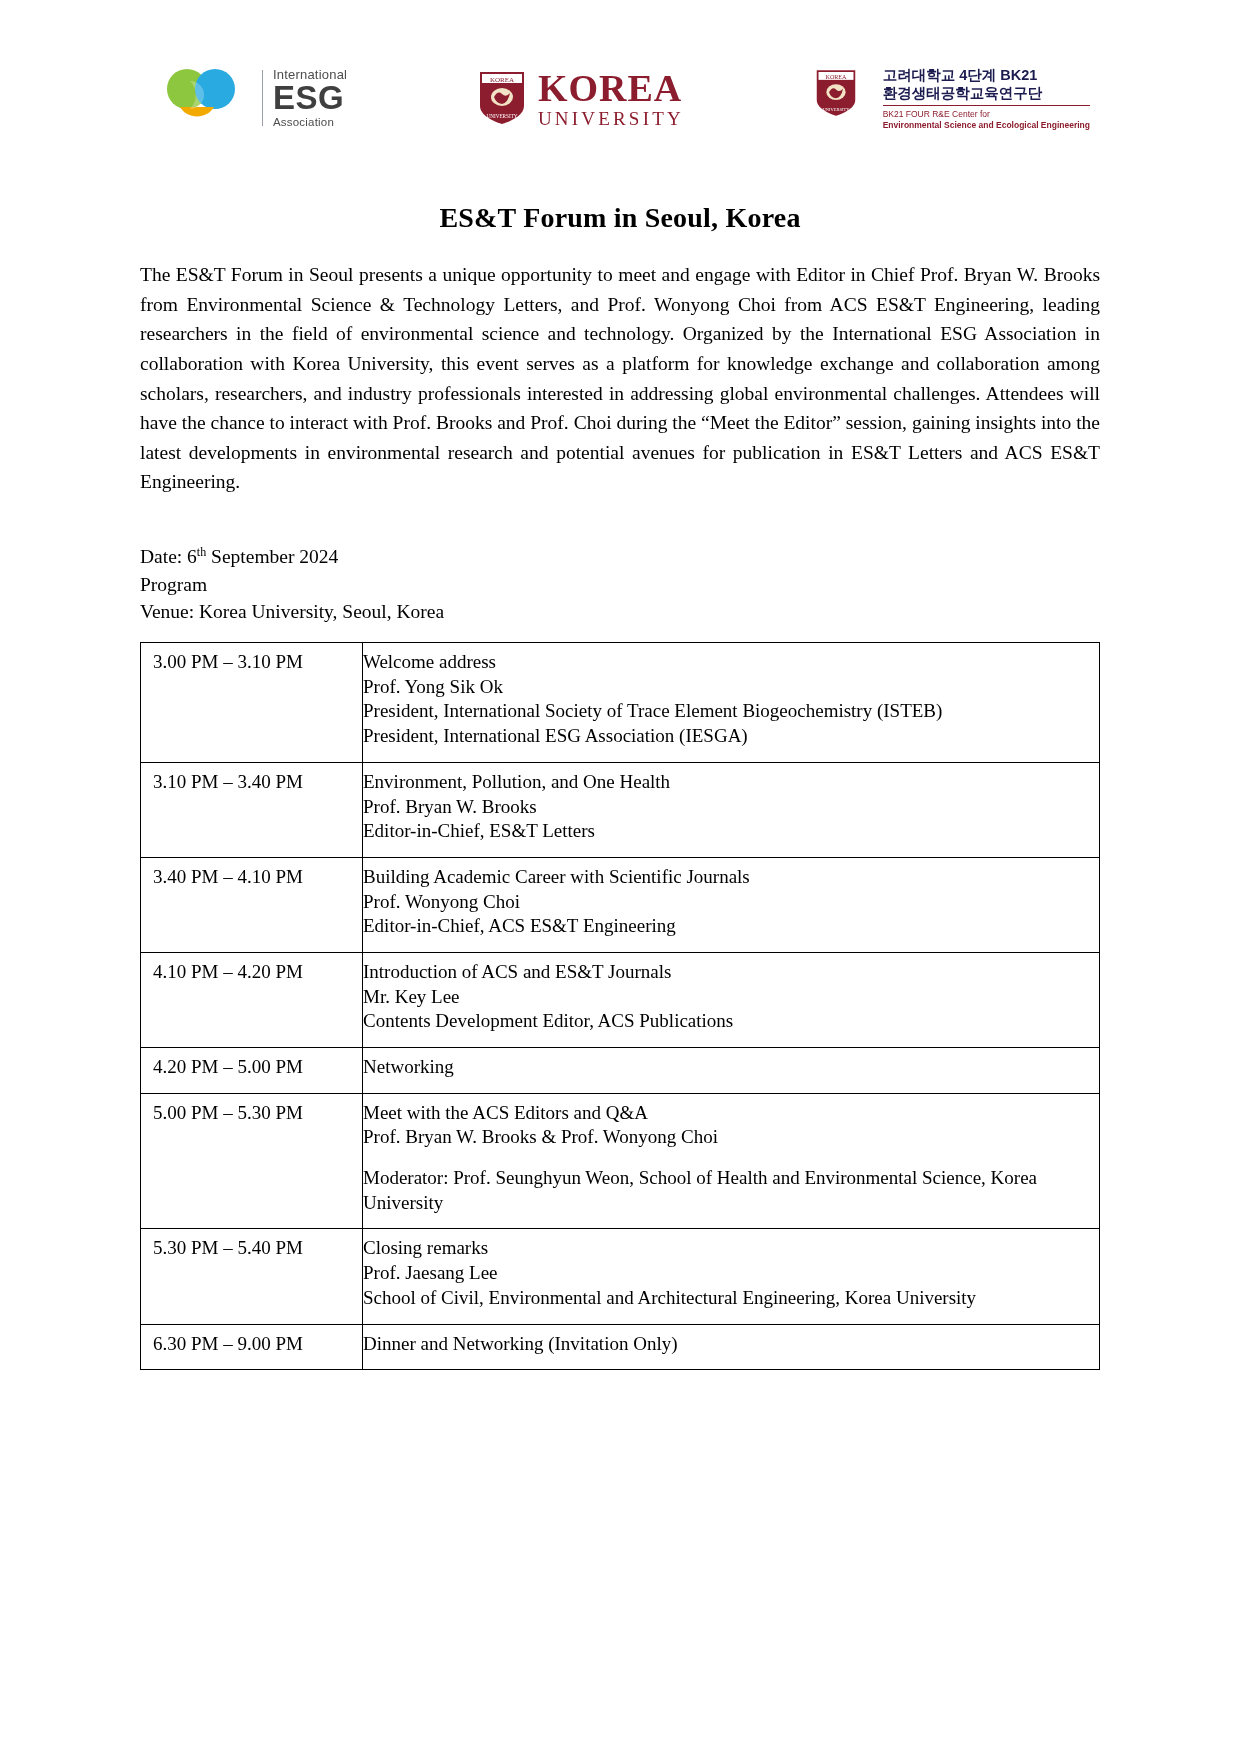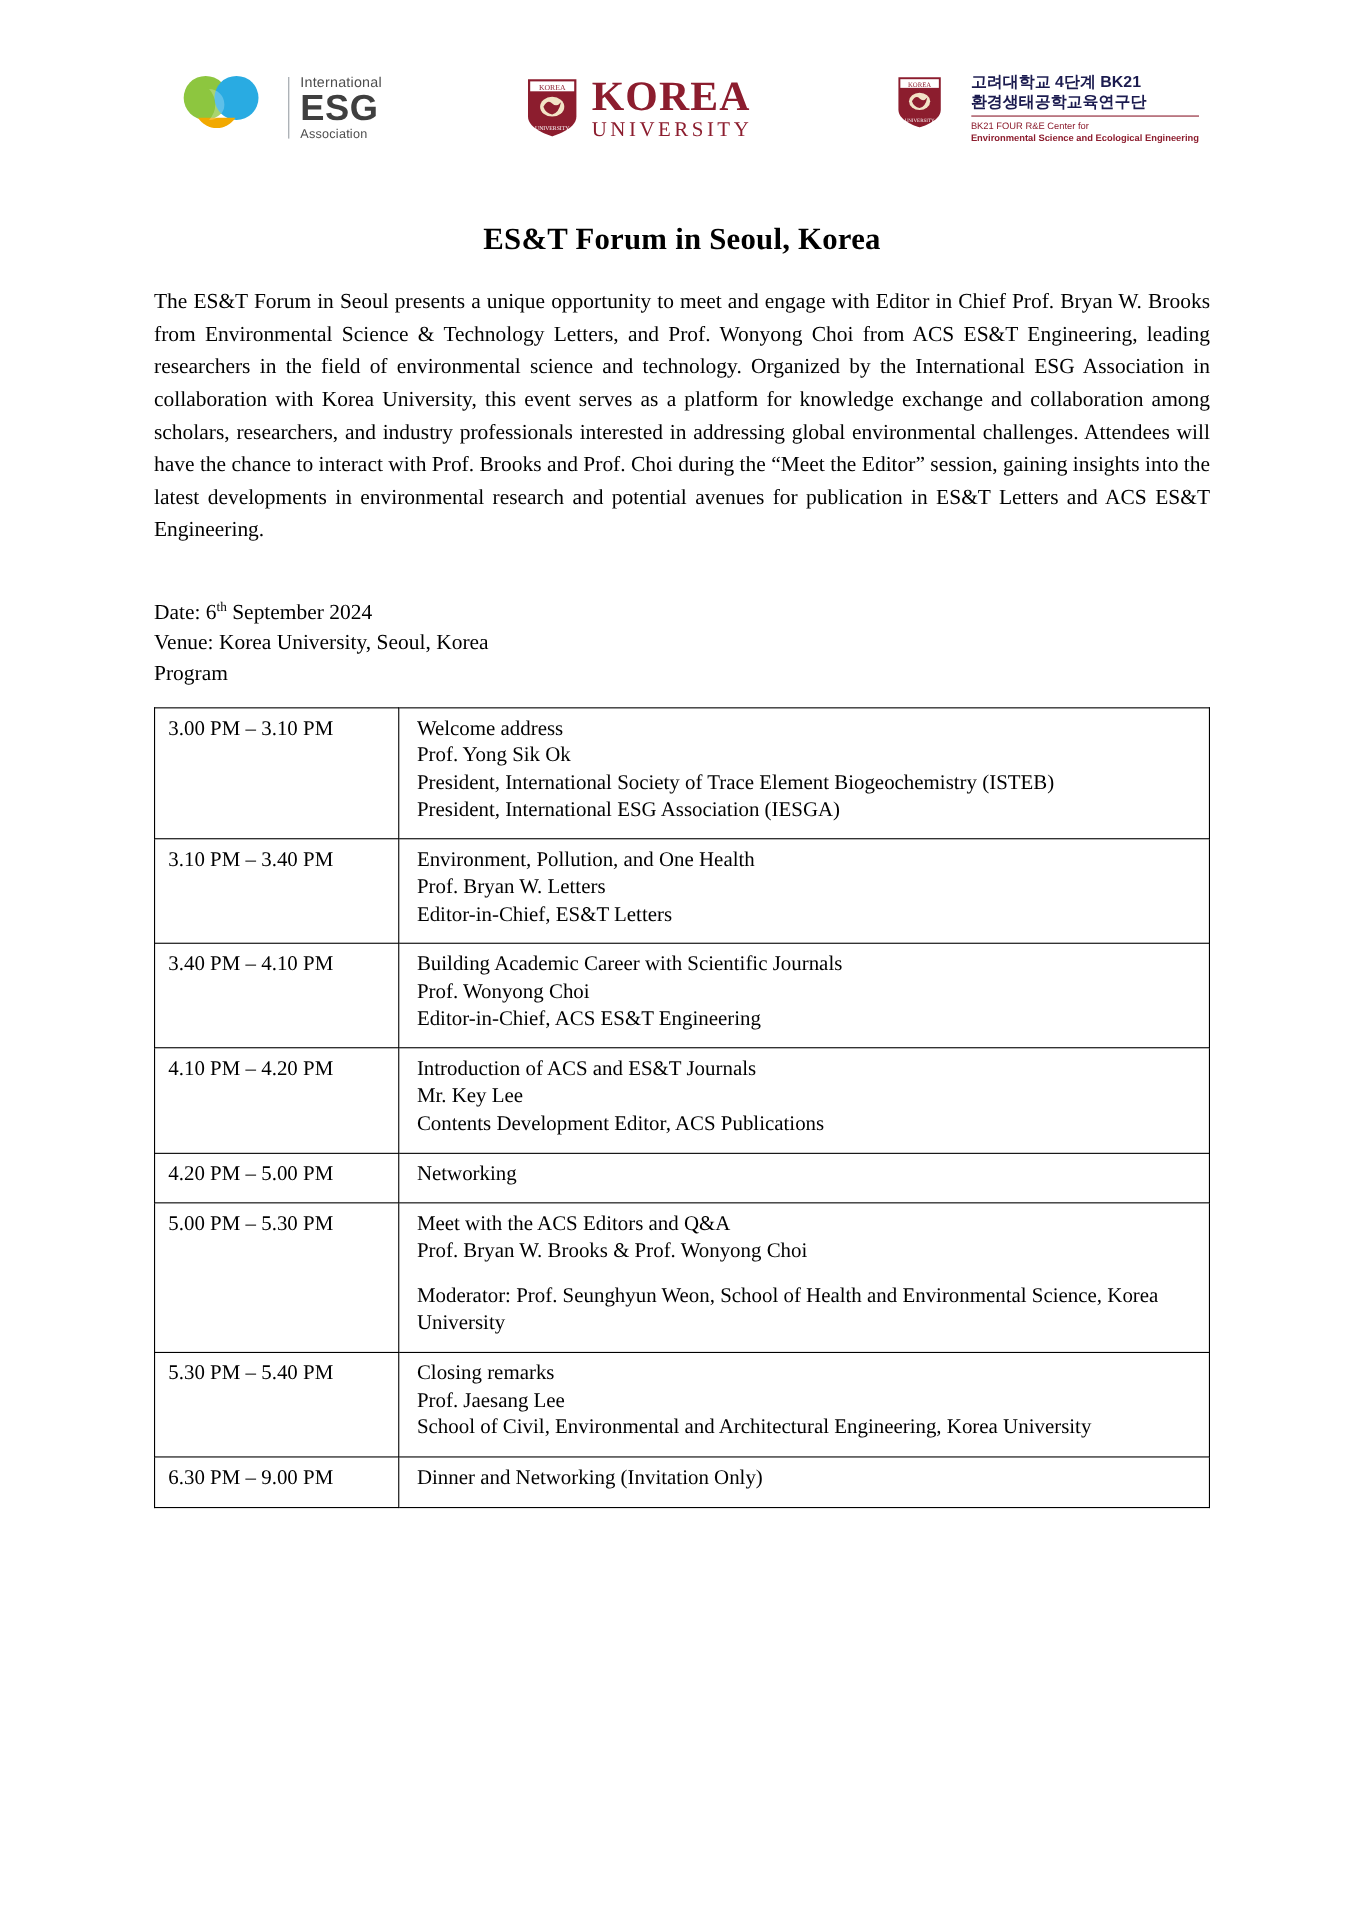--- a/index.html
+++ b/index.html
@@ -183,21 +183,21 @@
     vertical-align: top;
     padding: 7px 9px 13px 9px;
     line-height: 1.3;
   }
   table.program td.time {
     width: 200px;
     white-space: nowrap;
     padding-left: 12px;
   }
   table.program td.desc {
-    padding-left: 16px;
+    padding-left: 0;
   }
   .desc-line { display: block; }
   .desc-gap { display: block; height: 16px; }
 </style>
 </head>
 <body>
 
 <div class="page">
 
   <div class="logo-band">
@@ -260,40 +260,40 @@
   </div>
 
   <h1 class="doc-title">ES&amp;T Forum in Seoul, Korea</h1>
 
   <p class="intro">The ES&amp;T Forum in Seoul presents a unique opportunity to meet and engage with Editor in Chief Prof. Bryan W. Brooks from Environmental Science &amp; Technology Letters, and Prof. Wonyong Choi from ACS ES&amp;T Engineering, leading researchers in the field of environmental science and technology. Organized by the International ESG Association in collaboration with Korea University, this event serves as a platform for knowledge exchange and collaboration among scholars, researchers, and industry professionals interested in addressing global environmental challenges. Attendees will have the chance to interact with Prof. Brooks and Prof. Choi during the “Meet the Editor” session, gaining insights into the latest developments in environmental research and potential avenues for publication in ES&amp;T Letters and ACS ES&amp;T Engineering.</p>
 
   <div class="meta">
     <div>
       <span>Date: 6</span><sup>th</sup><span>&nbsp;</span><span>September 2024</span>
     </div>
+    <div>Program</div>
     <div>Venue: Korea University, Seoul, Korea</div>
-    <div>Program</div>
   </div>
 
   <table class="program">
     <tbody>
         <tr>
           <td class="time">3.00 PM – 3.10 PM</td>
           <td class="desc">
             <span class="desc-line">Welcome address</span>
             <span class="desc-line">Prof. Yong Sik Ok</span>
             <span class="desc-line">President, International Society of Trace Element Biogeochemistry (ISTEB)</span>
             <span class="desc-line">President, International ESG Association (IESGA)</span>
           </td>
         </tr>
         <tr>
           <td class="time">3.10 PM – 3.40 PM</td>
           <td class="desc">
             <span class="desc-line">Environment, Pollution, and One Health</span>
-            <span class="desc-line">Prof. Bryan W. Letters</span>
+            <span class="desc-line">Prof. Bryan W. Brooks</span>
             <span class="desc-line">Editor-in-Chief, ES&amp;T Letters</span>
           </td>
         </tr>
         <tr>
           <td class="time">3.40 PM – 4.10 PM</td>
           <td class="desc">
             <span class="desc-line">Building Academic Career with Scientific Journals</span>
             <span class="desc-line">Prof. Wonyong Choi</span>
             <span class="desc-line">Editor-in-Chief, ACS ES&amp;T Engineering</span>
           </td>

